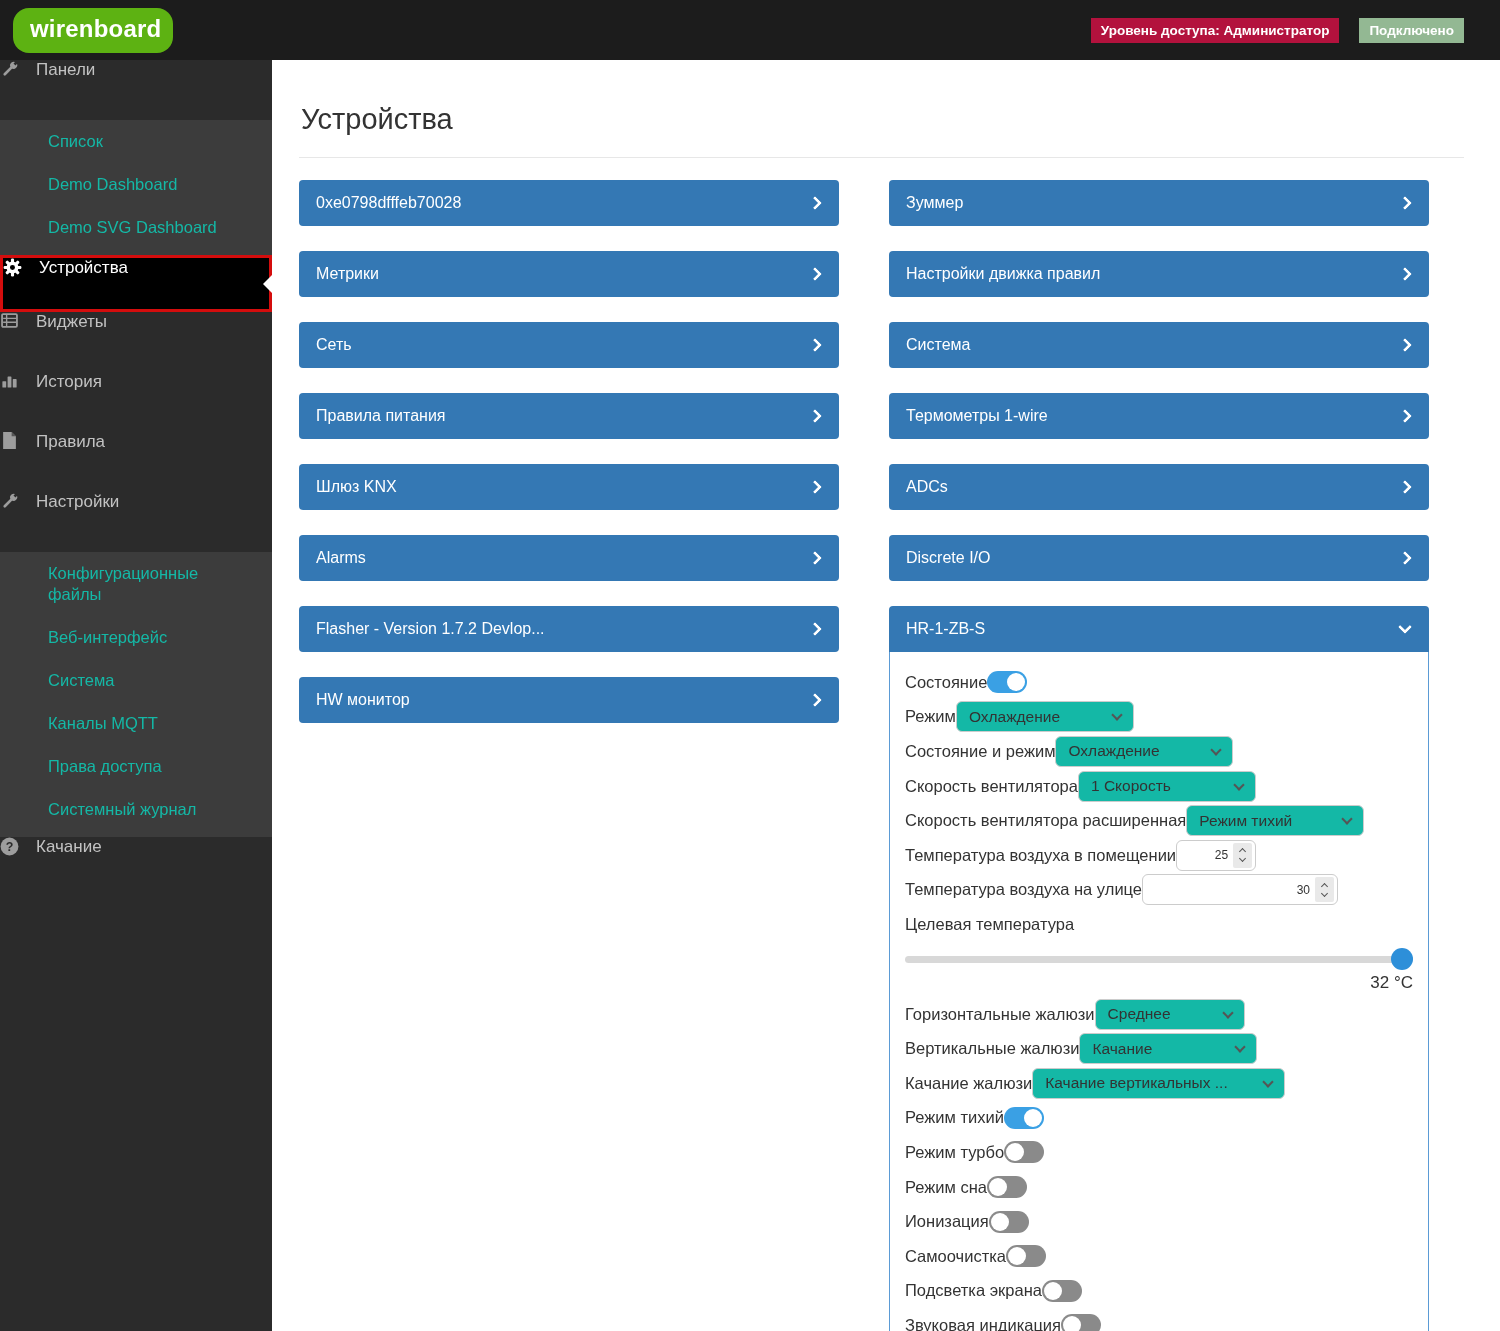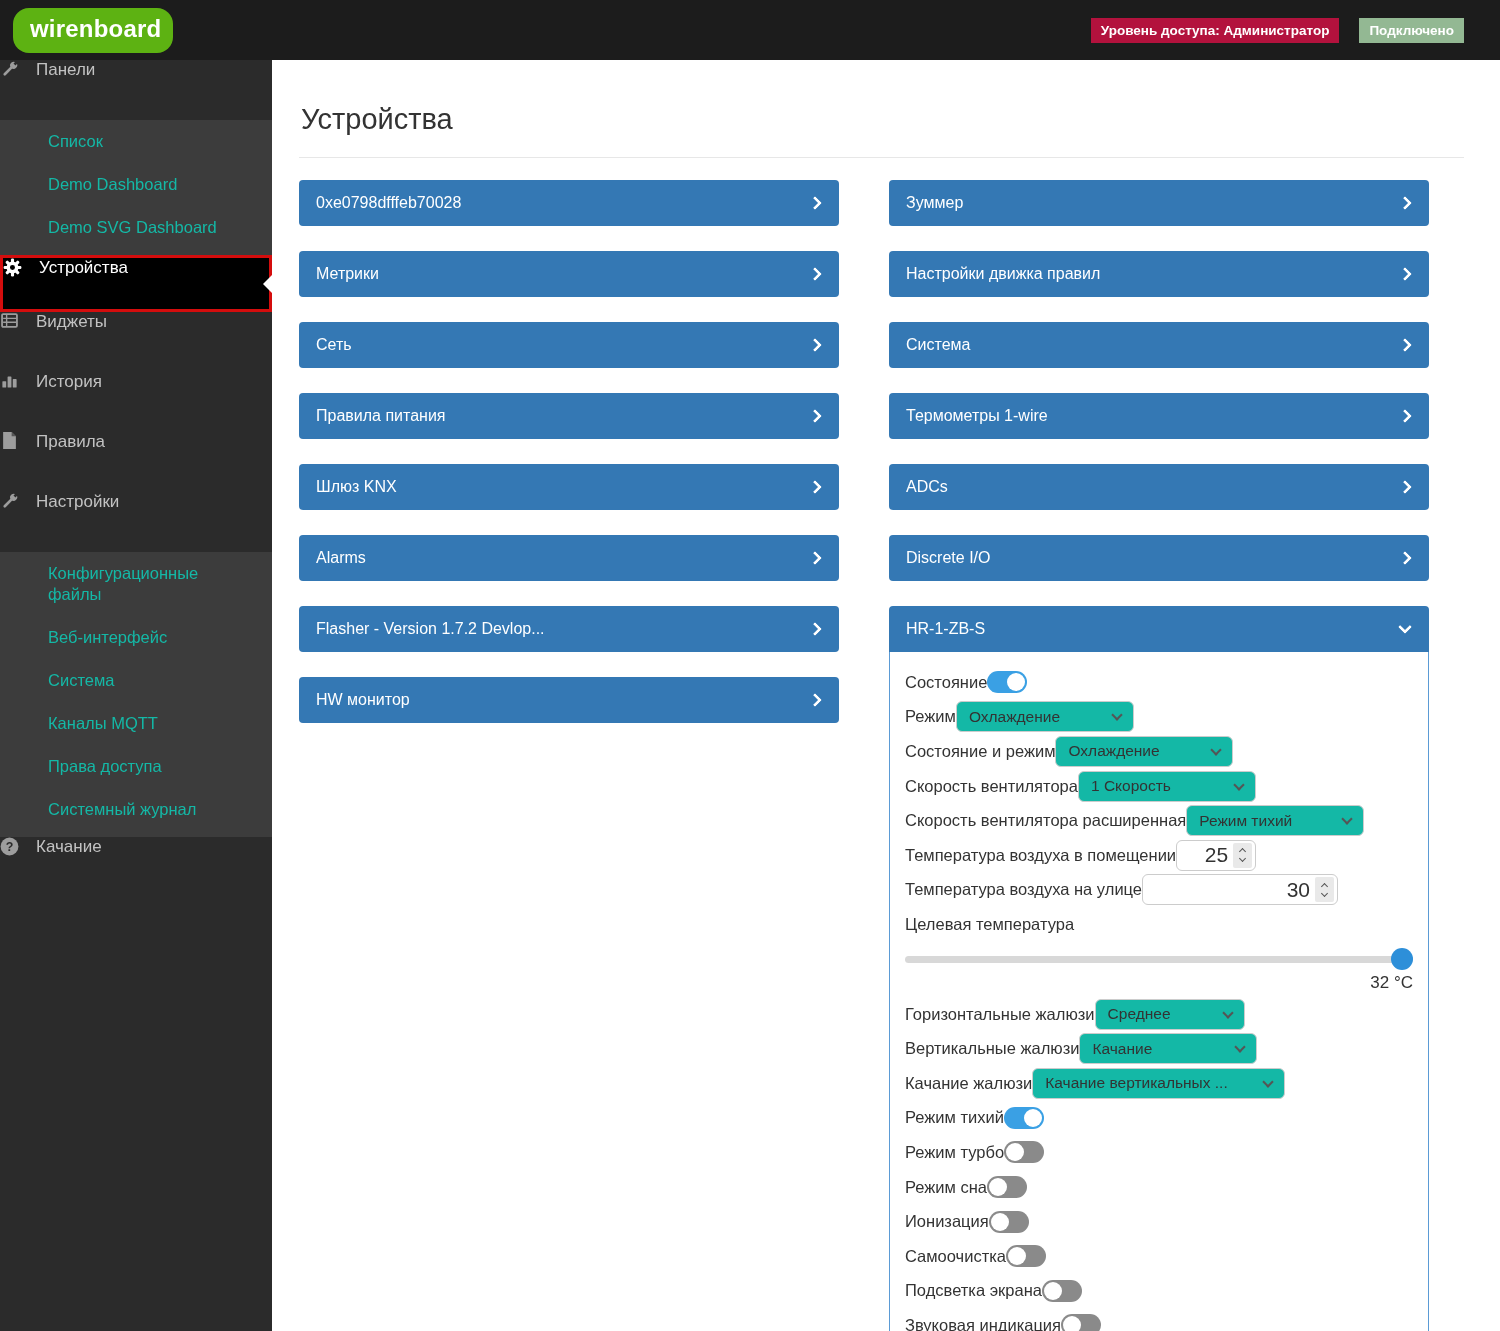--- a/index.html
+++ b/index.html
@@ -56,21 +56,21 @@
   .panel-body{border:1px solid var(--panel-border);border-top:none;background:#fff;padding:13px 15px 15px 15px}
   .ctrl-row{display:flex;align-items:center;min-height:34.6px}
   .ctrl-label{font-size:16.5px;color:#333}
   .wb-select{height:31px;border:1px solid #ccc;border-radius:6px;background:#14b8a6;display:flex;
     align-items:center;justify-content:space-between;padding:0 12px;cursor:pointer;flex:0 0 auto}
   .sel-val{font-size:15.5px;color:#333;white-space:nowrap;overflow:hidden}
   .sel-chev{width:8px;height:8px;border-right:2px solid #555;border-bottom:2px solid #555;
     transform:rotate(45deg);margin:-3px 0 0 10px;flex:0 0 auto}
   .numbox{height:31px;border:1px solid #ccc;border-radius:6px;background:#fff;display:flex;
     align-items:center;padding:0 3px 0 10px;flex:0 0 auto;cursor:text}
-  .numval{flex:1;text-align:right;font-size:21px;color:#333;padding-right:5px}
+  .numval{flex:1;text-align:right;font-size:12px;color:#333;padding-right:5px}
   .spin{width:19px;height:25px;background:#e9e9e9;border-radius:2px;display:flex;flex-direction:column;
     align-items:center;justify-content:center;gap:2px;cursor:pointer}
   .schev{width:5px;height:5px;border-right:1.7px solid #555;border-bottom:1.7px solid #555}
   .schev.up{transform:rotate(-135deg);margin-top:2px}
   .schev.down{transform:rotate(45deg);margin-bottom:2px}
   .slider-track{position:relative;height:7px;border-radius:4px;background:#d8d8d8;margin:14px 0 10px 0;cursor:pointer}
   .slider-thumb{position:absolute;top:-8px;width:22px;height:22px;border-radius:50%;background:var(--slider-thumb)}
   .slider-value{text-align:right;font-size:17px;color:#333;margin-bottom:4px}
   .toggle{position:relative;width:40px;height:22px;border-radius:11px;cursor:pointer;flex:0 0 auto}
   .toggle.on{background:var(--toggle-on)}

